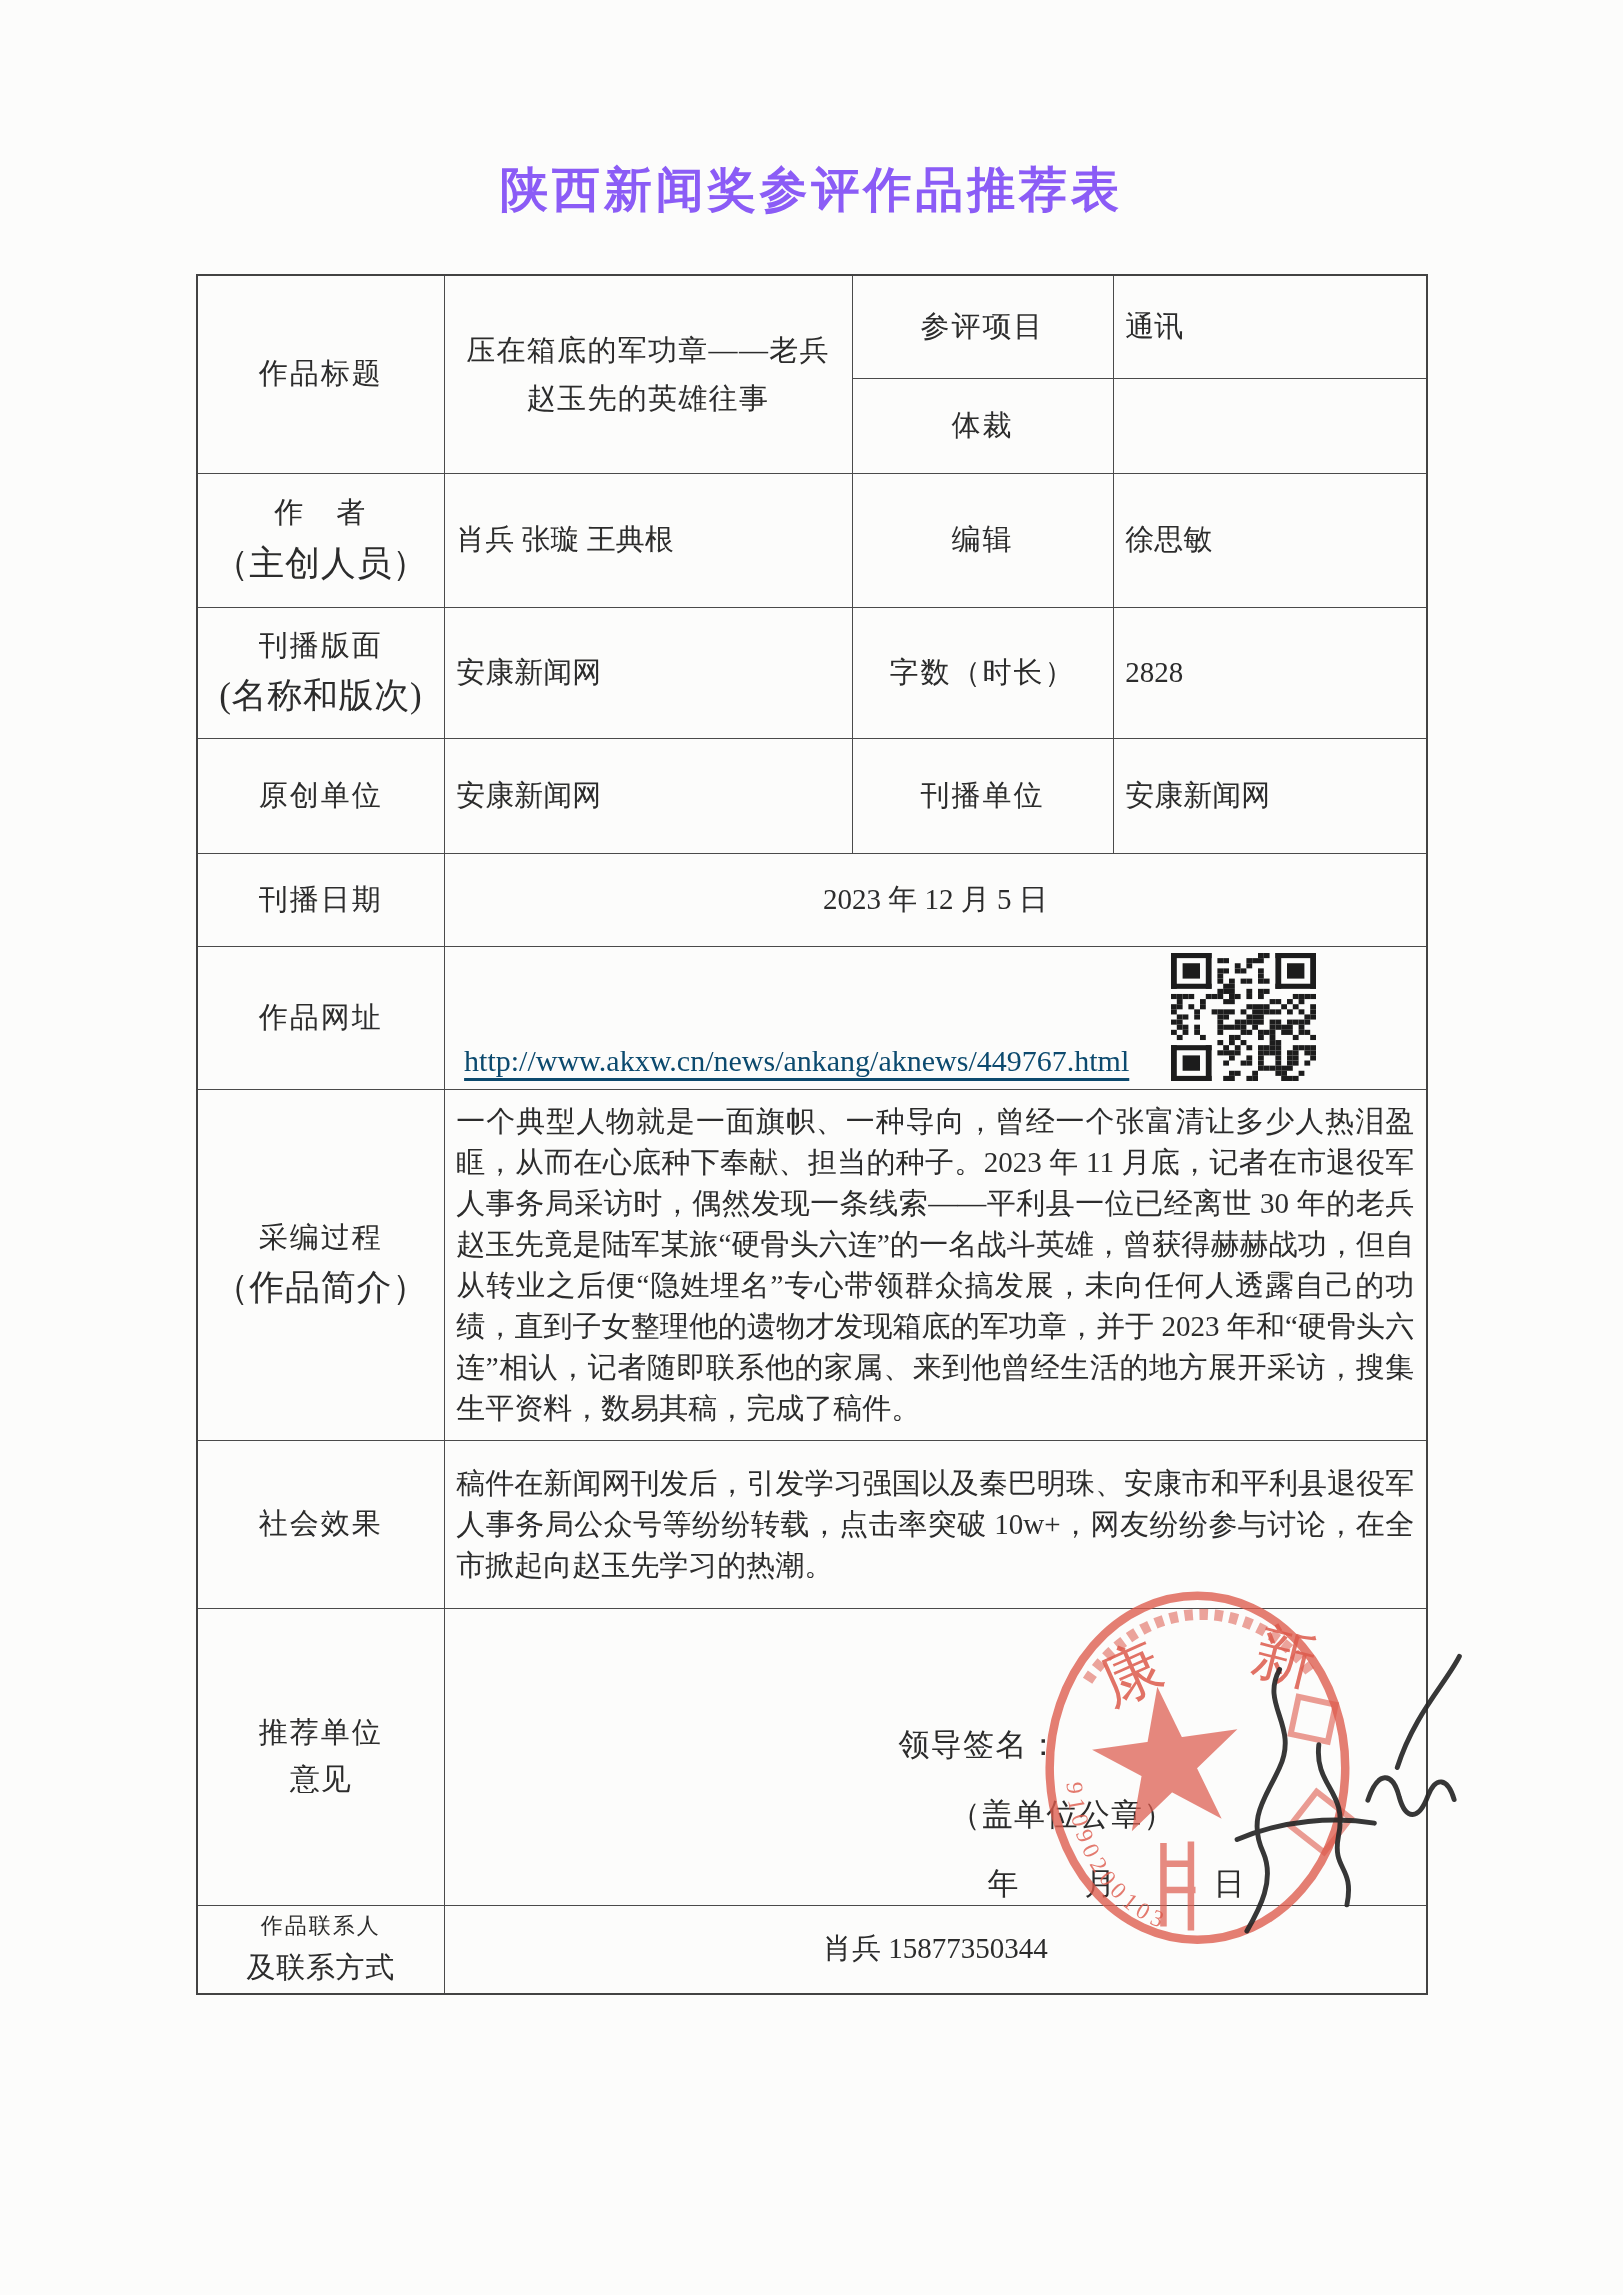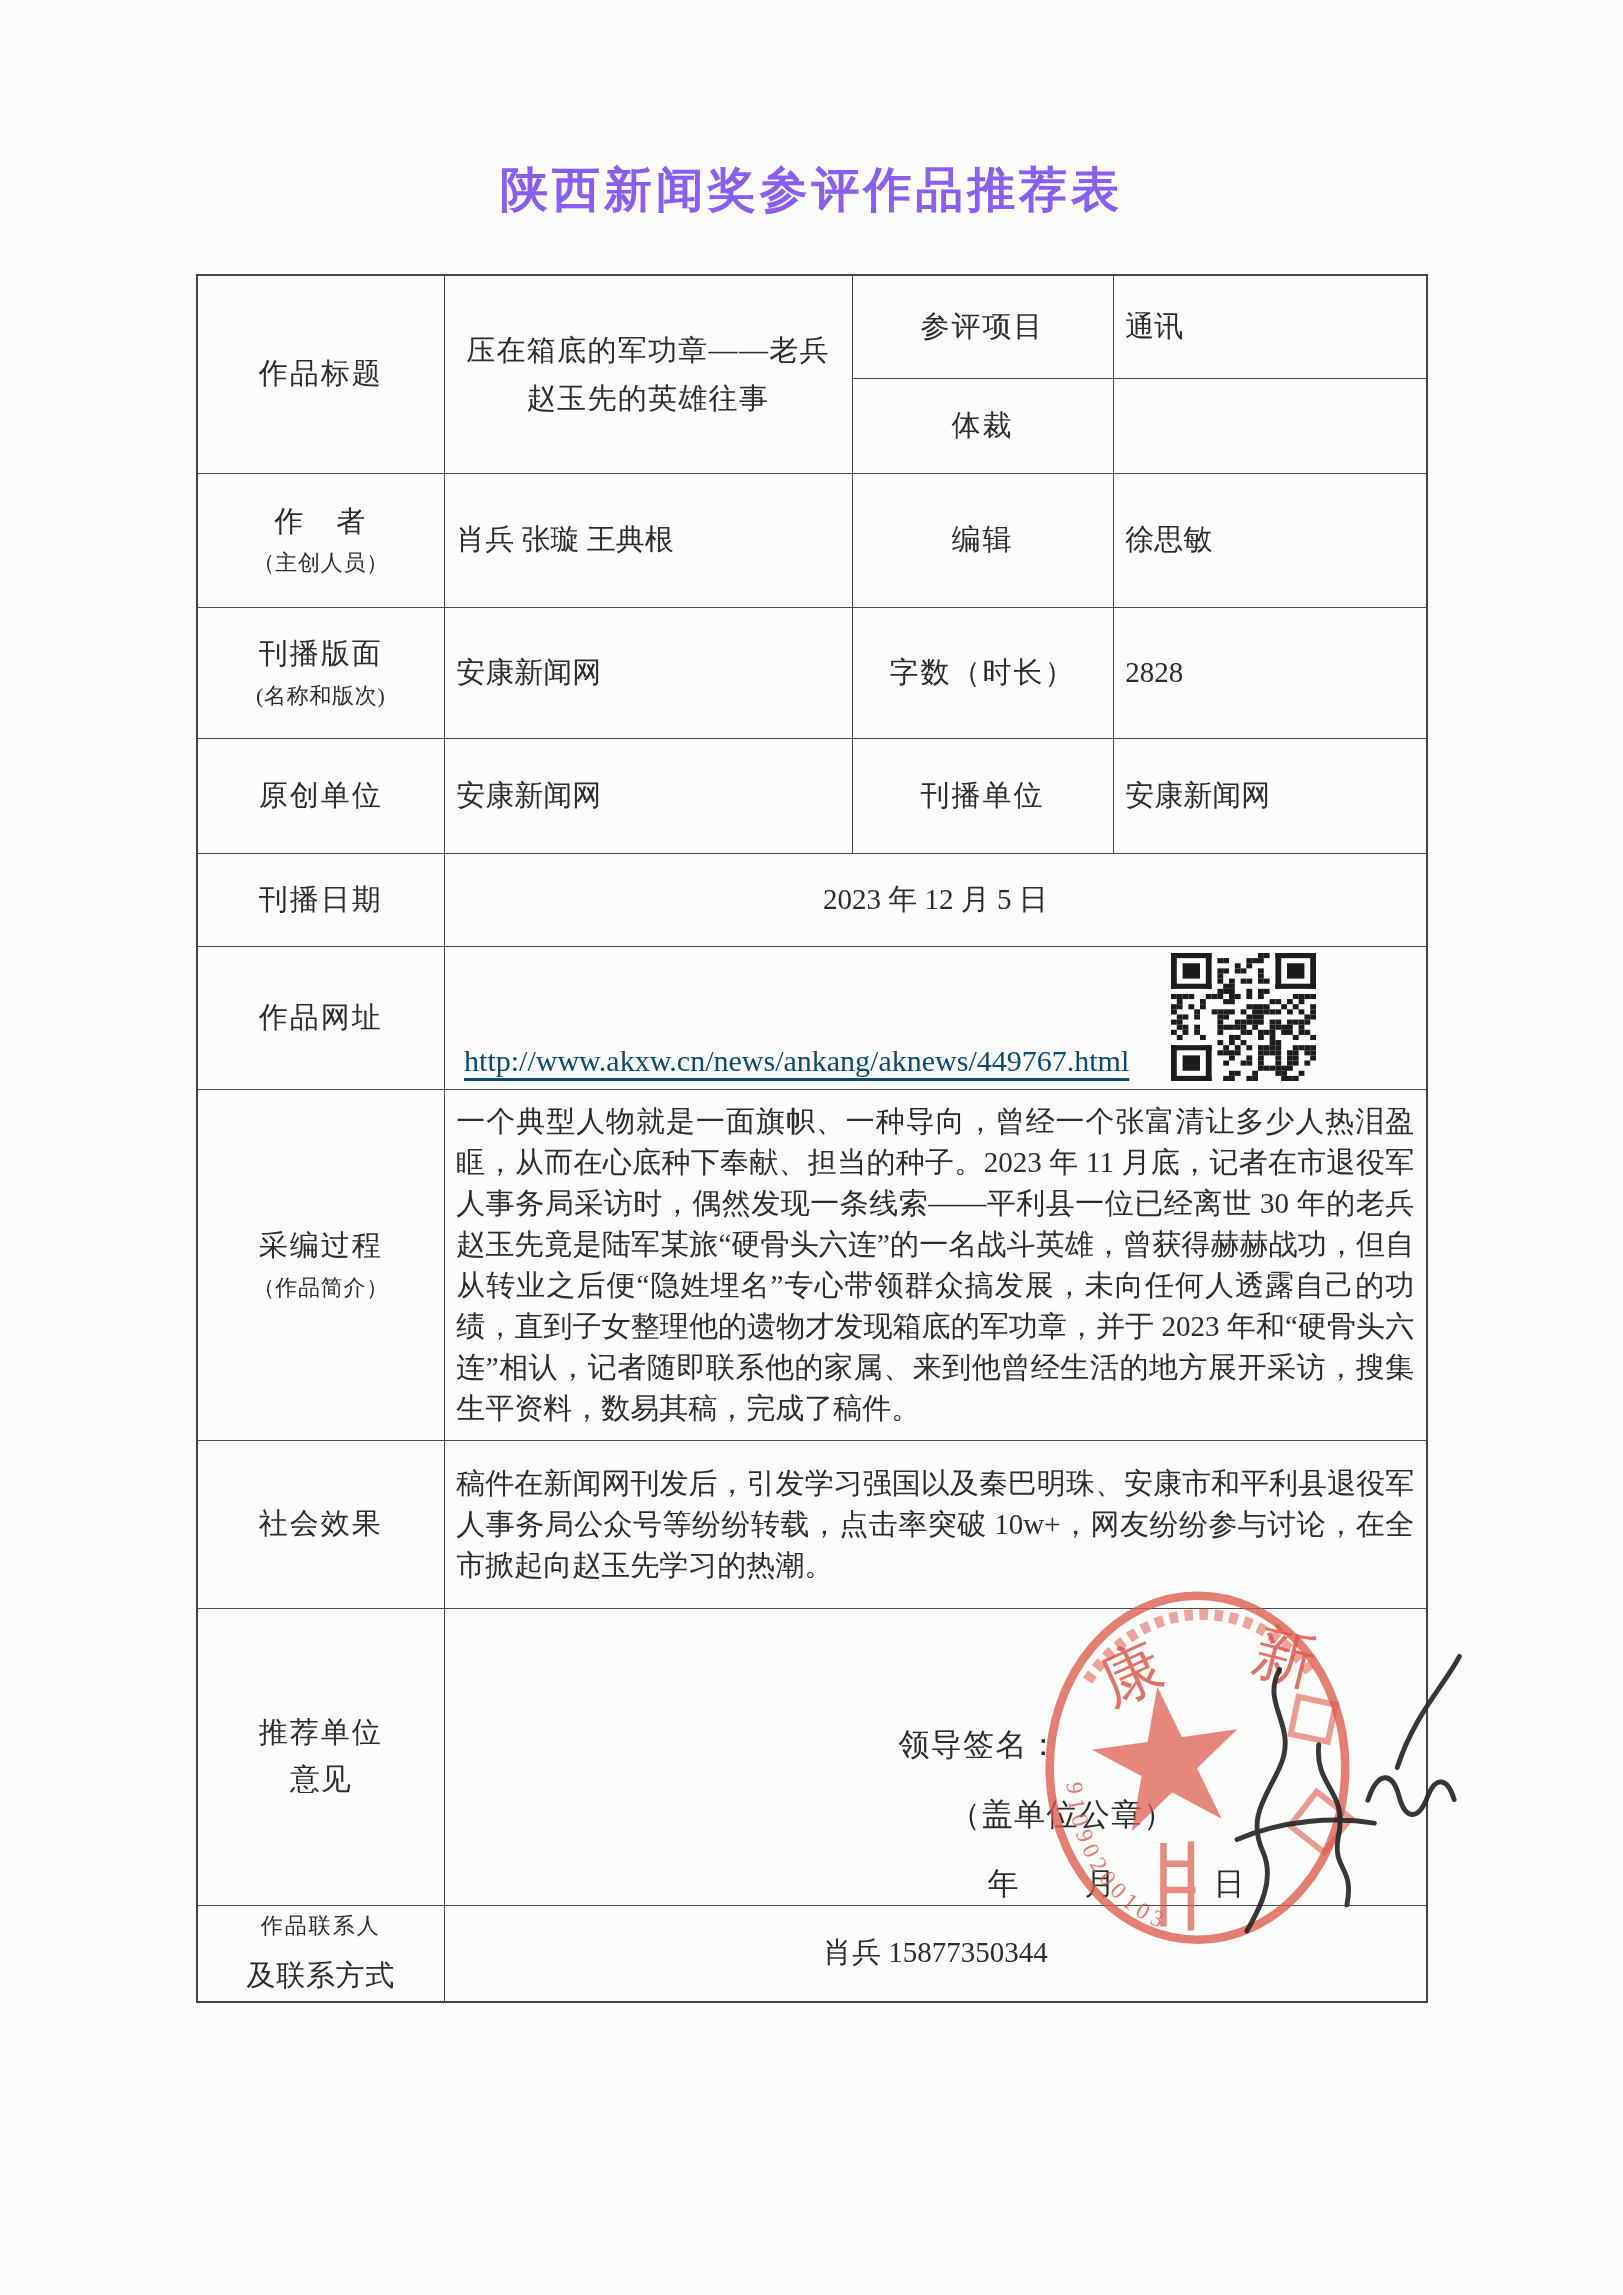--- a/index.html
+++ b/index.html
@@ -21,21 +21,21 @@
     border:2.6px solid #434343;
   }
   .form td{
     border:1.6px solid #4a4a4a;
     vertical-align:middle;
     font-size:29px;color:#2c2c2c;
     padding:5.2px 11.8px;
     overflow:hidden;
   }
   .lbl{text-align:center;font-size:30px;letter-spacing:2px;color:#3a3a3a;}
-  .lbl .l2{font-size:22px;letter-spacing:0.7px;margin-top:6.5px;}
+  .lbl .l2{font-size:35px;letter-spacing:0.7px;margin-top:6.5px;}
   .val{text-align:left;padding-left:29px;font-size:27.5px;}
   .big-val{font-size:30px;text-align:center;}
   .center{text-align:left;}
   .title-val{text-align:center;font-size:31px;line-height:48px;letter-spacing:1.3px;padding:6.5px 39px;}
   .para{font-size:28px;line-height:41px;text-align:justify;vertical-align:top;padding:13px 19.6px;margin-top:36px;}
   .url-cell{position:relative;padding:0;}
   .url{
     position:absolute;left:19.6px;bottom:10.5px;
     font-size:30px;color:#0c4a6e;
     text-decoration:underline;text-underline-offset:6.5px;
@@ -353,21 +353,21 @@
     <td class="sign-cell" colspan="3">
       <div class="sign-line sl1">领导签名：</div>
       <div class="sign-line sl2">（盖单位公章）</div>
       <div class="sign-line sl3">年　　月　　　日</div>
     </td>
   </tr>
 
   <tr style="height:86px">
     <td class="lbl">
       <div style="font-size:22px">作品联系人</div>
-      <div class="l2" style="margin-top:15px;font-size:29px">及联系方式</div>
+      <div class="l2" style="margin-top:7px;font-size:29px">及联系方式</div>
     </td>
     <td class="val big-val" colspan="3">肖兵 15877350344</td>
   </tr>
 </tbody>
   </table>
 
 <svg class="overlay" style="left:1034px;top:1581px" width="340" height="380" viewBox="0 0 520 580">
   <ellipse cx="250" cy="285" rx="226" ry="263" fill="none" stroke="#dd5a4c" stroke-width="13" opacity="0.78"></ellipse>
   <path d="M 82 152 A 218 252 0 0 1 425 142" fill="none" stroke="#dd5a4c" stroke-width="17" stroke-dasharray="13 10" opacity="0.55"></path>
   <path d="M0 -1 L0.5878 0.809 L-0.9511 -0.309 L0.9511 -0.309 L-0.5878 0.809 Z" transform="translate(205,278) scale(118) rotate(-8)" fill="#dd5a4c" fill-rule="nonzero" opacity="0.72"></path>

